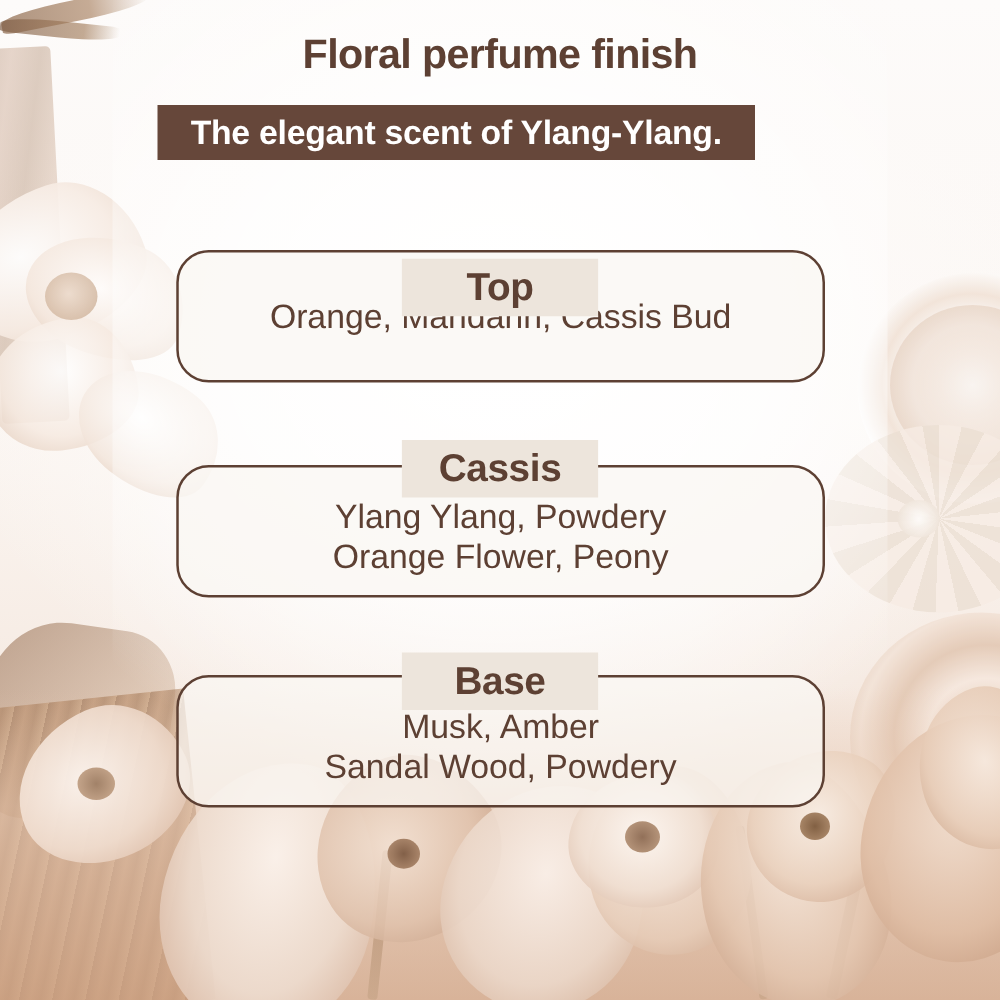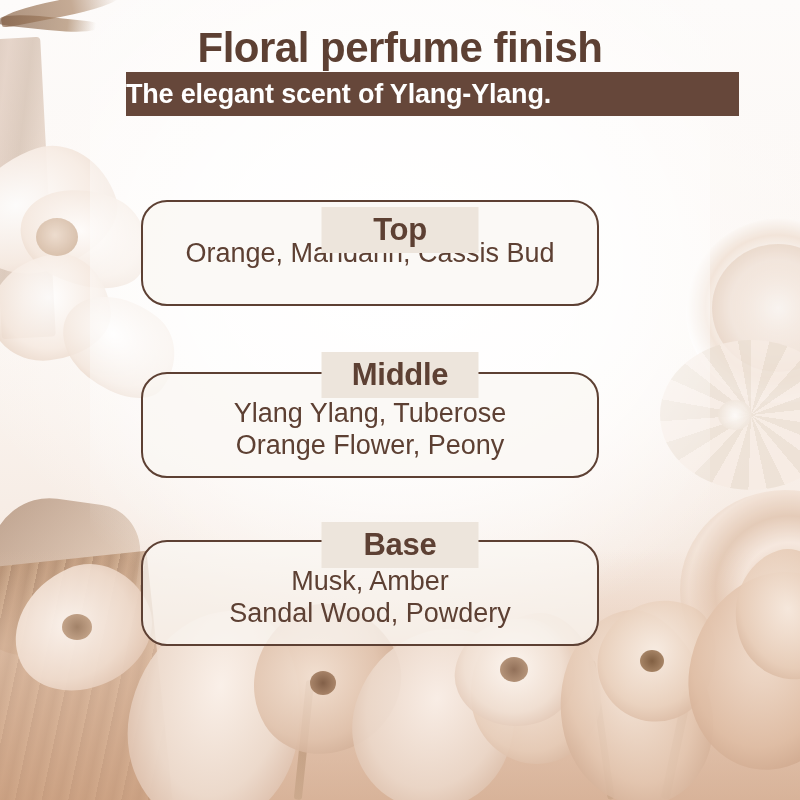--- a/index.html
+++ b/index.html
@@ -165,42 +165,42 @@
     position:absolute; left:90px; right:90px; top:0; height:660px;
     background:radial-gradient(ellipse 70% 58% at 50% 40%, rgba(255,255,255,.92) 0%, rgba(255,255,255,.72) 50%, rgba(255,255,255,0) 100%);
   }
 
   
   .content { position:relative; z-index:5; }
 
   .headline {
     position:absolute; top:24px; left:0; right:0;
     text-align:center;
-    font-size:42px;
+    font-size:33px;
     font-weight:bold;
     color:#5d4033;
     letter-spacing:-0.5px;
   }
 
   .subbanner {
-    position:absolute; top:72px; left:126px; width:613px; height:44px;
+    position:absolute; top:84px; left:126px; width:478px; height:44px;
     background:#66473a;
-    display:flex; align-items:center; 
+    display:flex; align-items:center; justify-content:center;
   }
   .subbanner-text {
     color:#ffffff;
     font-size:27px;
     font-weight:bold;
     letter-spacing:-0.2px;
   }
 
   
   .note-card {
     position:absolute;
-    left:141px; width:458px;
+    left:141px; width:519px;
     border:2px solid #5d4033;
     border-radius:26px;
     background:rgba(250,246,242,.72);
     display:flex;
     align-items:center;
     justify-content:center;
   }
   #card-top    { top:200px; height:106px; }
   #card-middle { top:372px; height:106px; }
   #card-base   { top:540px; height:106px; }
@@ -287,24 +287,24 @@
     <div class="subbanner">
       <span class="subbanner-text">The elegant scent of Ylang-Ylang.</span>
     </div>
 
     <div class="note-card" id="card-top">
       <div class="note-body">Orange, Mandarin, Cassis Bud</div>
     </div>
     <div class="note-label" id="label-top">Top</div>
 
     <div class="note-card" id="card-middle">
-      <div class="note-body">Ylang Ylang, Tuberose
+      <div class="note-body">Ylang Ylang, Powdery
 Orange Flower, Peony</div>
     </div>
-    <div class="note-label" id="label-middle">Middle</div>
+    <div class="note-label" id="label-middle">Cassis</div>
 
     <div class="note-card" id="card-base">
       <div class="note-body">Musk, Amber
 Sandal Wood, Powdery</div>
     </div>
     <div class="note-label" id="label-base">Base</div>
 
   </div>
 </div>
 

